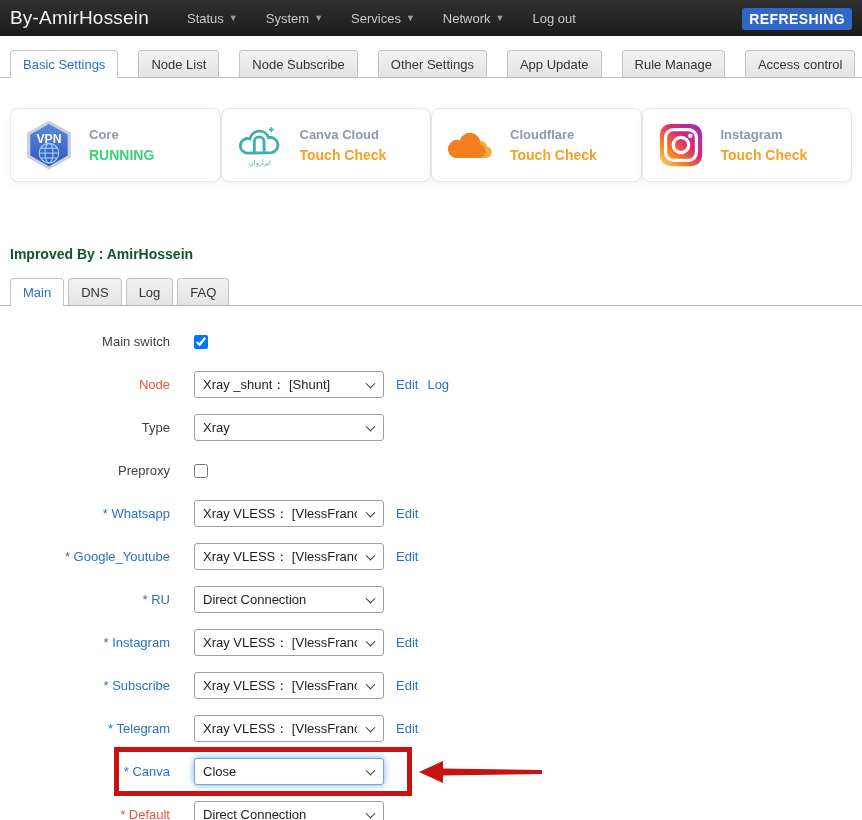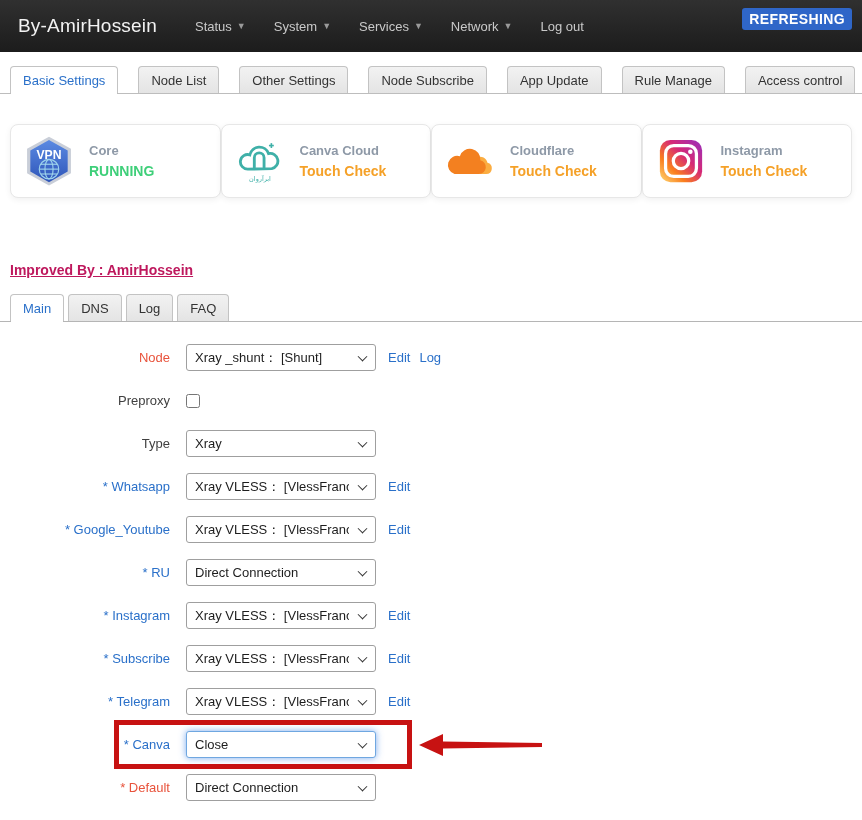--- a/index.html
+++ b/index.html
@@ -1,48 +1,48 @@
 <!DOCTYPE html>
 <html><head>
 <meta charset="utf-8">
 <style>
   * { margin:0; padding:0; box-sizing:border-box; }
   html,body { width:862px; background:#fff; font-family:"Liberation Sans", sans-serif; }
   body { height:820px; overflow:hidden; }
 
   
-  .navbar { height:52px; background:linear-gradient(#303030,#1c1c1c); display:flex; align-items:center; padding:0 18px; position:relative; }
+  .navbar { height:36px; background:linear-gradient(#303030,#1c1c1c); display:flex; align-items:center; padding:0 10px; position:relative; }
   .brand { color:#f2f2f2; font-size:19px; margin-right:24px; letter-spacing:.2px; }
   .nav-item { color:#c9c9c9; font-size:13px; margin:0 14px; cursor:pointer; display:flex; align-items:center; gap:5px; }
   .nav-item .caret { font-size:9px; color:#9a9a9a; }
   .badge { position:absolute; right:10px; top:8px; background:#2f66c8; color:#fff; font-size:14px; font-weight:bold; letter-spacing:.4px; padding:3px 7px; border-radius:3px; }
 
   
   .tabbar { display:flex; gap:20px; padding:0 0 0 10px; margin-top:14px; border-bottom:1px solid #bdbdbd; }
   .tab { font-size:13px; color:#333; background:linear-gradient(#f2f2f2,#e4e4e4); border:1px solid #c3c3c3; border-bottom:none; border-radius:4px 4px 0 0; padding:6px 12px 5px; margin-bottom:0; cursor:pointer; white-space:nowrap; }
   .tab.active { background:#fff; color:#2a70c9; position:relative; }
   .tab.active::after { content:""; position:absolute; left:0; right:0; bottom:-1px; height:1px; background:#fff; }
 
   
   .cards { display:flex; margin:30px 10px 0; }
   .card { flex:1; height:74px; background:#fff; border:1px solid #e7e7e7; border-radius:8px; box-shadow:0 2px 6px rgba(0,0,0,.06); display:flex; align-items:center; padding:0 12px; gap:14px; cursor:pointer; }
   .card-icon { width:52px; height:52px; flex:0 0 52px; display:flex; align-items:center; justify-content:center; }
   .card-icon svg { width:52px; height:52px; }
   .card-title { color:#8e99a7; font-size:13px; font-weight:bold; margin-bottom:5px; }
   .card-status { font-size:14px; font-weight:bold; }
 
   
-  .improved { margin:64px 0 0 10px; color:#be185d; font-size:14px; font-weight:bold;text-decoration:underline; }
+  .improved { margin:64px 0 0 10px; color:#14532d; font-size:14px; font-weight:bold; }
   .subtabbar { display:flex; gap:4px; padding-left:10px; margin-top:16px; border-bottom:1px solid #b5b5b5; }
 
   
   .form { margin-top:22px; }
   .frow { display:flex; align-items:center; height:27px; margin-bottom:16px; position:relative; }
   .flabel { width:170px; text-align:right; font-size:13px; color:#404040; flex:0 0 170px; }
-  .fcontrol { margin-left:16px; display:flex; align-items:center; }
+  .fcontrol { margin-left:24px; display:flex; align-items:center; }
   .selwrap { position:relative; display:inline-block; }
   select { appearance:none; -moz-appearance:none; -webkit-appearance:none; width:190px; height:27px; border:1px solid #9f9f9f; border-radius:3px; background:#fff; font-size:13px; font-family:"Liberation Sans",sans-serif; color:#1d1d1d; padding:0 26px 0 8px; }
   .chev { position:absolute; right:10px; top:50%; width:7px; height:7px; border-right:1.8px solid #333; border-bottom:1.8px solid #333; transform:translateY(-70%) rotate(45deg); pointer-events:none; }
   input[type=checkbox] { width:14px; height:14px; }
   .flinks { margin-left:12px; display:flex; gap:9px; }
   .flinks a { color:#2a70c9; font-size:13px; text-decoration:none; cursor:pointer; }
 
   
   .frow.highlighted select { border-color:#6fa7e0; box-shadow:0 0 7px rgba(90,150,235,.8); }
   .hl-box { position:absolute; left:114px; top:-11px; width:298px; height:49px; border:5px solid #c71212; pointer-events:none; }
@@ -73,22 +73,22 @@
       <span class="nav-item">
         <span>Log out</span>
       </span>
     </nav>
   <span class="badge">REFRESHING</span>
 </header>
 
 <div class="tabbar" id="tabbar">
     <div class="tab active">Basic Settings</div>
     <div class="tab">Node List</div>
+    <div class="tab">Node Subscribe</div>
     <div class="tab">Other Settings</div>
-    <div class="tab">Node Subscribe</div>
     <div class="tab">App Update</div>
     <div class="tab">Rule Manage</div>
     <div class="tab">Access control</div>
     <div class="tab">Server-Side</div>
     <div class="tab">Watch Logs</div>
   </div>
 
 <div class="cards" id="cards">
   <div class="card">
     <span class="card-icon">
@@ -175,44 +175,51 @@
 <div class="improved">Improved By : AmirHossein</div>
 
 <div class="subtabbar" id="subtabbar">
     <div class="tab active">Main</div>
     <div class="tab">DNS</div>
     <div class="tab">Log</div>
     <div class="tab">FAQ</div>
   </div>
 
 <div class="form" id="form">
+  <div class="frow">
+    <label class="flabel" style="color: rgb(64, 64, 64);">Main switch</label>
+    <div class="fcontrol">
+        <input type="checkbox" checked="" style="">
+      </div>
+    <div class="flinks"></div>
+  </div>
 
   <div class="frow">
     <label class="flabel" style="color: rgb(232, 83, 60);">Node</label>
     <div class="fcontrol">
         <span class="selwrap"><select><option>Xray _shunt： [Shunt]</option></select><i class="chev"></i></span>
       </div>
     <div class="flinks">
         <a>Edit</a>
         <a>Log</a>
       </div>
   </div>
 
   <div class="frow">
+    <label class="flabel" style="color: rgb(64, 64, 64);">Type</label>
+    <div class="fcontrol">
+        <span class="selwrap"><select><option>Xray</option></select><i class="chev"></i></span>
+      </div>
+    <div class="flinks"></div>
+  </div>
+
+  <div class="frow">
     <label class="flabel" style="color: rgb(64, 64, 64);">Preproxy</label>
     <div class="fcontrol">
         <input type="checkbox" style="">
-      </div>
-    <div class="flinks"></div>
-  </div>
-
-  <div class="frow">
-    <label class="flabel" style="color: rgb(64, 64, 64);">Type</label>
-    <div class="fcontrol">
-        <span class="selwrap"><select><option>Xray</option></select><i class="chev"></i></span>
       </div>
     <div class="flinks"></div>
   </div>
 
   <div class="frow">
     <label class="flabel" style="color: rgb(42, 112, 201);">* Whatsapp</label>
     <div class="fcontrol">
         <span class="selwrap"><select><option>Xray VLESS： [VlessFrance]</option></select><i class="chev"></i></span>
       </div>
     <div class="flinks">

